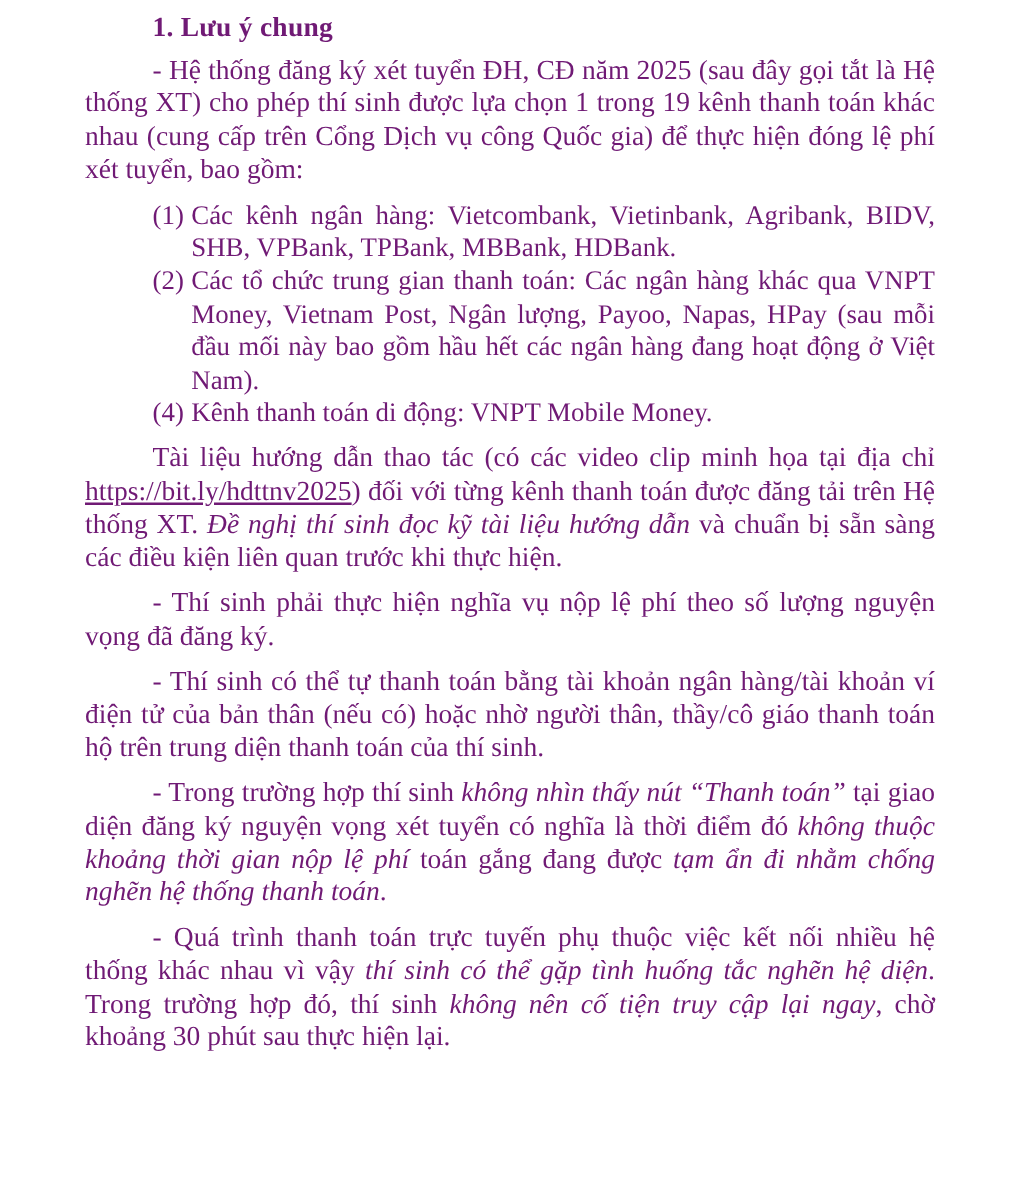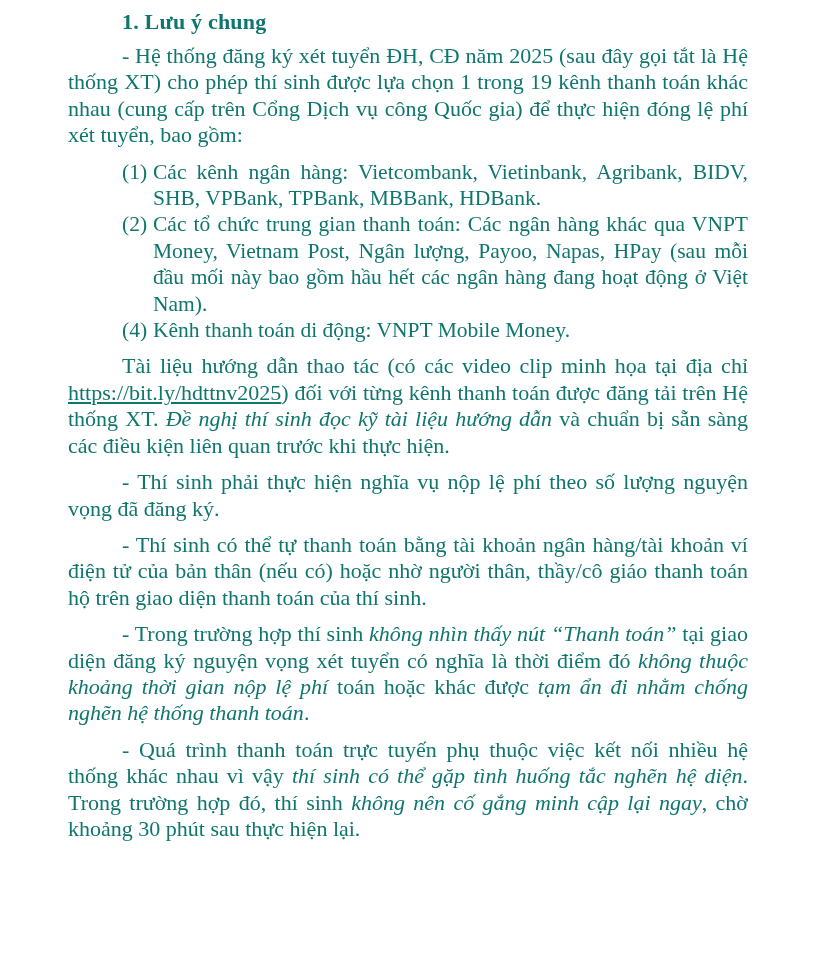--- a/index.html
+++ b/index.html
@@ -5,21 +5,21 @@
   html, body {
     margin: 0;
     padding: 0;
     background: #ffffff;
   }
   .page {
     position: relative;
     width: 822px;
     height: 963px;
     background: #ffffff;
-    color: #0f766e;
+    color: #701a75;
     font-family: "Liberation Serif", "DejaVu Serif", serif;
     overflow: hidden;
     box-sizing: border-box;
   }
   .content {
     box-sizing: border-box;
     padding: 8px 74px 0 68px;
   }
   .heading {
     font-size: 22px;
@@ -79,21 +79,21 @@
     <ol class="channels">
       <li><span class="marker">(1)</span><span>Các kênh ngân hàng: Vietcombank, Vietinbank, Agribank, BIDV, SHB, VPBank, TPBank, MBBank, HDBank.</span></li>
       <li><span class="marker">(2)</span><span>Các tổ chức trung gian thanh toán: Các ngân hàng khác qua VNPT Money, Vietnam Post, Ngân lượng, Payoo, Napas, HPay (sau mỗi đầu mối này bao gồm hầu hết các ngân hàng đang hoạt động ở Việt Nam).</span></li>
       <li><span class="marker">(4)</span><span>Kênh thanh toán di động: VNPT Mobile Money.</span></li>
     </ol>
 
     <p class="para"><span>Tài liệu hướng dẫn thao tác (có các video clip minh họa tại địa chỉ </span><a class="link">https://bit.ly/hdttnv2025</a><span>) đối với từng kênh thanh toán được đăng tải trên Hệ thống XT. </span><span class="bi">Đề nghị thí sinh đọc kỹ tài liệu hướng dẫn</span><span> và chuẩn bị sẵn sàng các điều kiện liên quan trước khi thực hiện.</span></p>
 
     <p class="para"><span>- Thí sinh phải thực hiện nghĩa vụ nộp lệ phí theo số lượng nguyện vọng đã đăng ký.</span></p>
 
-    <p class="para"><span>- Thí sinh có thể tự thanh toán bằng tài khoản ngân hàng/tài khoản ví điện tử của bản thân (nếu có) hoặc nhờ người thân, thầy/cô giáo thanh toán hộ trên giao diện thanh toán của thí sinh.</span></p>
+    <p class="para"><span>- Thí sinh có thể tự thanh toán bằng tài khoản ngân hàng/tài khoản ví điện tử của bản thân (nếu có) hoặc nhờ người thân, thầy/cô giáo thanh toán hộ trên trung diện thanh toán của thí sinh.</span></p>
 
 
-    <p class="para"><span>- Trong trường hợp thí sinh </span><span class="bi">không nhìn thấy nút “Thanh toán”</span><span> tại giao diện đăng ký nguyện vọng xét tuyển có nghĩa là thời điểm đó </span><span class="bi">không thuộc khoảng thời gian nộp lệ phí</span><span> toán hoặc khác được </span><span class="bi">tạm ẩn đi nhằm chống nghẽn hệ thống thanh toán</span><span>.</span></p>
+    <p class="para"><span>- Trong trường hợp thí sinh </span><span class="bi">không nhìn thấy nút “Thanh toán”</span><span> tại giao diện đăng ký nguyện vọng xét tuyển có nghĩa là thời điểm đó </span><span class="bi">không thuộc khoảng thời gian nộp lệ phí</span><span> toán gắng đang được </span><span class="bi">tạm ẩn đi nhằm chống nghẽn hệ thống thanh toán</span><span>.</span></p>
 
-    <p class="para"><span>- Quá trình thanh toán trực tuyến phụ thuộc việc kết nối nhiều hệ thống khác nhau vì vậy </span><span class="bi">thí sinh có thể gặp tình huống tắc nghẽn hệ diện</span><span>. Trong trường hợp đó, thí sinh </span><span class="bi">không nên cố gắng minh cập lại ngay</span><span>, chờ khoảng 30 phút sau thực hiện lại.</span></p>
+    <p class="para"><span>- Quá trình thanh toán trực tuyến phụ thuộc việc kết nối nhiều hệ thống khác nhau vì vậy </span><span class="bi">thí sinh có thể gặp tình huống tắc nghẽn hệ diện</span><span>. Trong trường hợp đó, thí sinh </span><span class="bi">không nên cố tiện truy cập lại ngay</span><span>, chờ khoảng 30 phút sau thực hiện lại.</span></p>
 
   </div>
 </div>
 
 </body></html>

